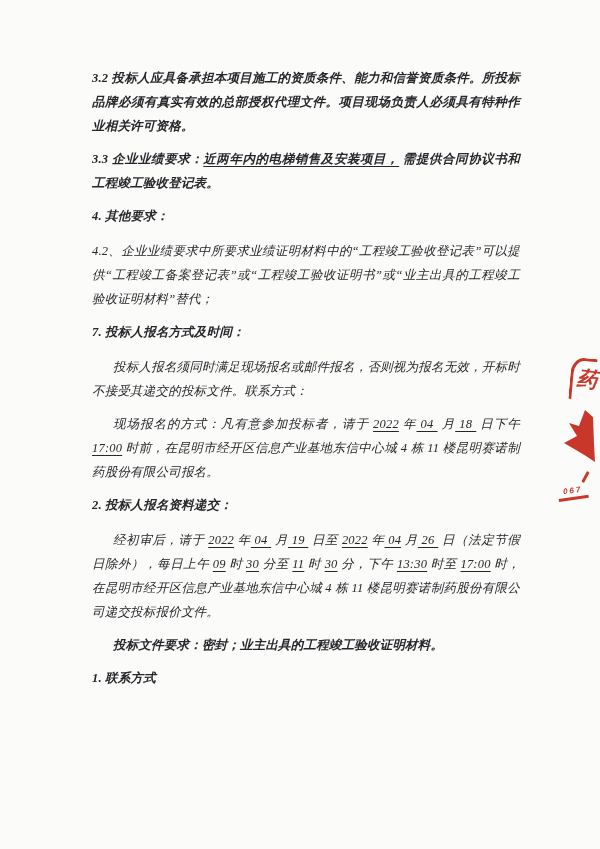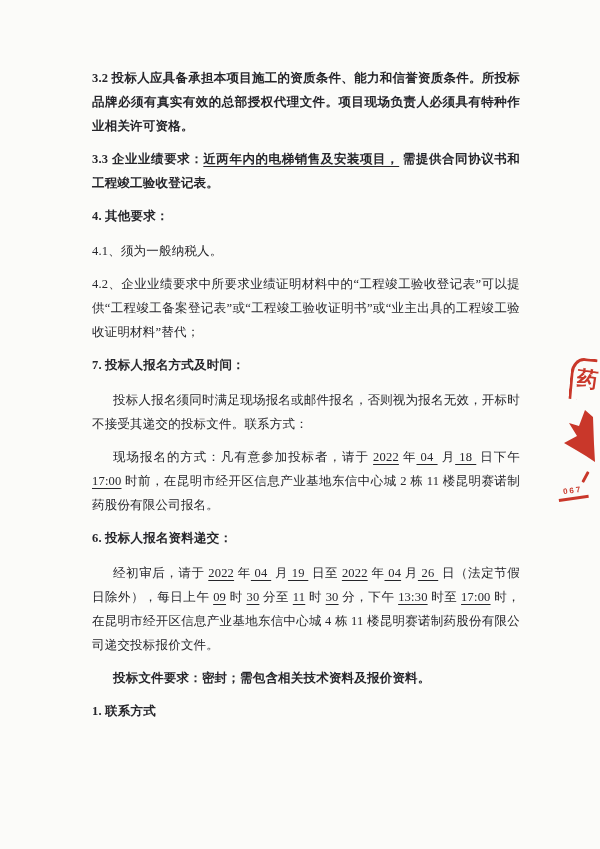--- a/index.html
+++ b/index.html
@@ -10,20 +10,21 @@
   * { margin: 0; padding: 0; box-sizing: border-box; }
   html, body { background: #fff; }
   .page {
     position: relative;
     width: 600px;
     height: 849px;
     background: var(--paper);
     overflow: hidden;
     font-family: "Liberation Serif", "DejaVu Serif", serif;
     color: var(--ink);
+    font-style: italic;
   }
   .doc-body {
     position: absolute;
     top: 66px;
     left: 92px;
     right: 80px;
     text-align: justify;
     font-size: 12.5px;
     line-height: 24px;
     letter-spacing: 0.2px;
@@ -95,28 +96,27 @@
 </style>
 </head>
 <body>
 
 <div class="page">
 
   <div class="doc-body">
       <p class="para bold"><span>3.2 投标人应具备承担本项目施工的资质条件、能力和信誉资质条件。所投标品牌必须有真实有效的总部授权代理文件。项目现场负责人必须具有特种作业相关许可资格。</span></p>
       <p class="para bold"><span>3.3 企业业绩要求：</span><span class="u">近两年内的电梯销售及安装项目，</span><span> 需提供合同协议书和工程竣工验收登记表。</span></p>
       <h3 class="heading"><span>4. 其他要求：</span></h3>
-      <p class="para"><span>4.1、须为一般纳税人。</span></p>
       <p class="para"><span>4.2、企业业绩要求中所要求业绩证明材料中的“工程竣工验收登记表”可以提供“工程竣工备案登记表”或“工程竣工验收证明书”或“业主出具的工程竣工验收证明材料”替代；</span></p>
       <h3 class="heading"><span>7. 投标人报名方式及时间：</span></h3>
       <p class="para indent"><span>投标人报名须同时满足现场报名或邮件报名，否则视为报名无效，开标时不接受其递交的投标文件。联系方式：</span></p>
-      <p class="para indent"><span>现场报名的方式：凡有意参加投标者，请于 </span><span class="u">2022</span><span> 年</span><span class="u">&nbsp;04&nbsp;</span><span> 月</span><span class="u">&nbsp;18&nbsp;</span><span> 日下午 </span><span class="u">17:00</span><span> 时前，在昆明市经开区信息产业基地东信中心城 2 栋 11 楼昆明赛诺制药股份有限公司报名。</span></p>
-      <h3 class="heading"><span>6. 投标人报名资料递交：</span></h3>
+      <p class="para indent"><span>现场报名的方式：凡有意参加投标者，请于 </span><span class="u">2022</span><span> 年</span><span class="u">&nbsp;04&nbsp;</span><span> 月</span><span class="u">&nbsp;18&nbsp;</span><span> 日下午 </span><span class="u">17:00</span><span> 时前，在昆明市经开区信息产业基地东信中心城 4 栋 11 楼昆明赛诺制药股份有限公司报名。</span></p>
+      <h3 class="heading"><span>2. 投标人报名资料递交：</span></h3>
       <p class="para indent"><span>经初审后，请于 </span><span class="u">2022</span><span> 年</span><span class="u">&nbsp;04&nbsp;</span><span> 月</span><span class="u">&nbsp;19&nbsp;</span><span> 日至 </span><span class="u">2022</span><span> 年</span><span class="u">&nbsp;04</span><span> 月</span><span class="u">&nbsp;26&nbsp;</span><span> 日（法定节假日除外），每日上午 </span><span class="u">09</span><span> 时 </span><span class="u">30</span><span> 分至 </span><span class="u">11</span><span> 时 </span><span class="u">30</span><span> 分，下午 </span><span class="u">13:30</span><span> 时至 </span><span class="u">17:00</span><span> 时，在昆明市经开区信息产业基地东信中心城 4 栋 11 楼昆明赛诺制药股份有限公司递交投标报价文件。</span></p>
-      <p class="para bold indent"><span>投标文件要求：密封；需包含相关技术资料及报价资料。</span></p>
+      <p class="para bold indent"><span>投标文件要求：密封；业主出具的工程竣工验收证明材料。</span></p>
       <h3 class="heading"><span>1. 联系方式</span></h3>
     </div>
 
   <div class="stamp">
     <div class="stamp-frame">
       <span class="stamp-char">药</span>
     </div>
     <svg class="stamp-arrow" width="32" height="54" viewBox="0 0 32 54">
       <path d="M21,0 L29,7 L30,34 L31,52 L22,46 L12,40 L0,33 L13,26 L5,13 L15,16 Z" fill="currentColor"></path>
     </svg>

